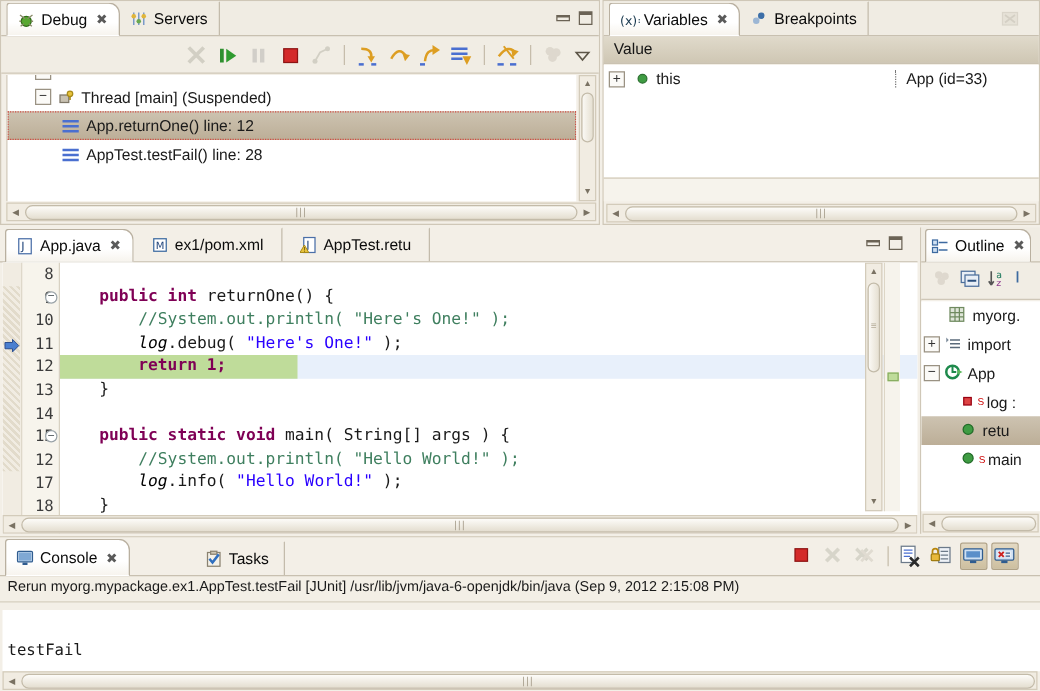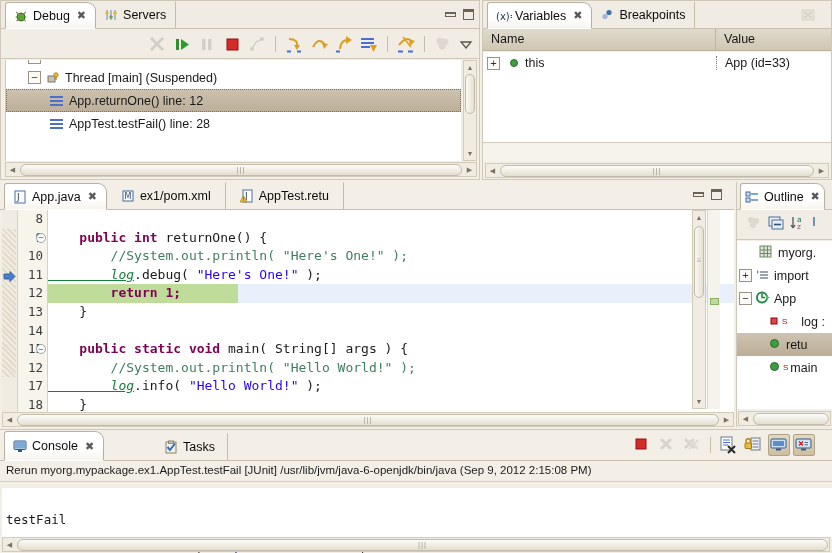--- a/index.html
+++ b/index.html
@@ -94,21 +94,21 @@
   .ruler-left { width: 16px; background: #f1ece2; border-right:1px solid #d8d1c2; position:relative; }
   .gutter { width: 30px; background: #f7f4ec; border-right: 1px solid #d8d1c2; text-align: right; padding-right: 4px; }
   .codelines { flex: 1; position: relative; }
   .cl { height: 18.6px; font-family: "DejaVu Sans Mono", monospace; font-size: 13px; line-height: 18.6px; white-space: pre; }
   .gl { height: 18.6px; font-family: "DejaVu Sans Mono", monospace; font-size: 12.5px; line-height: 18.6px; color: #3c3c3c; position: relative;}
   .gl .fold { position:absolute; left:-11px; top:4px; width:10px;height:10px;border:1px solid #9aa3a8;border-radius:50%;
               display:flex;align-items:center;justify-content:center;font-size:9px;line-height:1;color:#5c6468;background:#fff;}
   .kw { color: #7f0055; font-weight: bold; }
   .str { color: #2a00ff; }
   .cmt { color: #3f7f5f; }
-  .fld { color: #15803d; font-style: italic; text-decoration: underline; }
+  .fld { color: #000000; font-style: italic; }
   .hl-line { position:absolute; left:0; right:0; background:#e8f0fb; }
   .hl-sel { position:absolute; background:#bfdc9a; }
   #editorView .winbtns { top: 7px; }
 
   
   #outlineView { left: 736px; top: 182px; width: 96px; height: 245px; }
   .orow { height: 23px; display:flex; align-items:center; font-size:12.5px; white-space: nowrap; padding-left: 4px;}
   .orow.sel { background: linear-gradient(to bottom, #cdc3b1 0%, #bcae97 100%); }
   .sup { color: #c00; font-size: 8px; vertical-align: super; }
 
@@ -313,21 +313,20 @@
       </div>
       <span class="tbtn" style="position:absolute; right:10px; top:5px; opacity:.28">
         <svg width="20" height="20" viewBox="0 0 20 20">
           <rect x="3" y="4" width="12" height="10" fill="#cfc9bb" stroke="#a39c8c"></rect>
           <path d="M5 6 L13 12 M13 6 L5 12" stroke="#8d8778" stroke-width="1.4"></path>
         </svg>
       </span>
     </div>
 
     <div class="vhdr">
-      <div style="width:233px;">Name</div>
       <div style="flex:1;border-right:none;">Value</div>
     </div>
 
     <div style="position:absolute; left:0; right:0; top:51px; bottom:37px; background:#fff;">
       <div class="vrow">
         <span class="expander" style="margin-left:4px;">+</span>
         <span class="vgreen" style="margin:0 7px 0 10px;"></span>
         <span>this</span>
         <span style="position:absolute; left:233px; border-left:1px dotted #777; padding-left:8px;">App  (id=33)</span>
       </div>
@@ -529,21 +528,21 @@
         </span>
         <span>App</span>
       </div>
       <div class="orow" style="padding-left:32px;">
         <span style="margin-right:3px;">
           <svg width="10" height="10" viewBox="0 0 10 10">
             <rect x="2" y="2" width="6" height="6" fill="#d44" stroke="#901"></rect>
           </svg>
         </span>
         <span class="sup">S</span>
-        <span style="margin-left:14px;">log :</span>
+        <span style="margin-left:2px;">log :</span>
       </div>
       <div class="orow sel" style="padding-left:32px;">
         <span style="margin-right:6px;">
           <svg width="11" height="11" viewBox="0 0 11 11">
             <circle cx="5.5" cy="5.5" r="4" fill="#3f9c43" stroke="#226b28"></circle>
           </svg>
         </span>
         <span>retu</span>
       </div>
       <div class="orow" style="padding-left:32px;">

